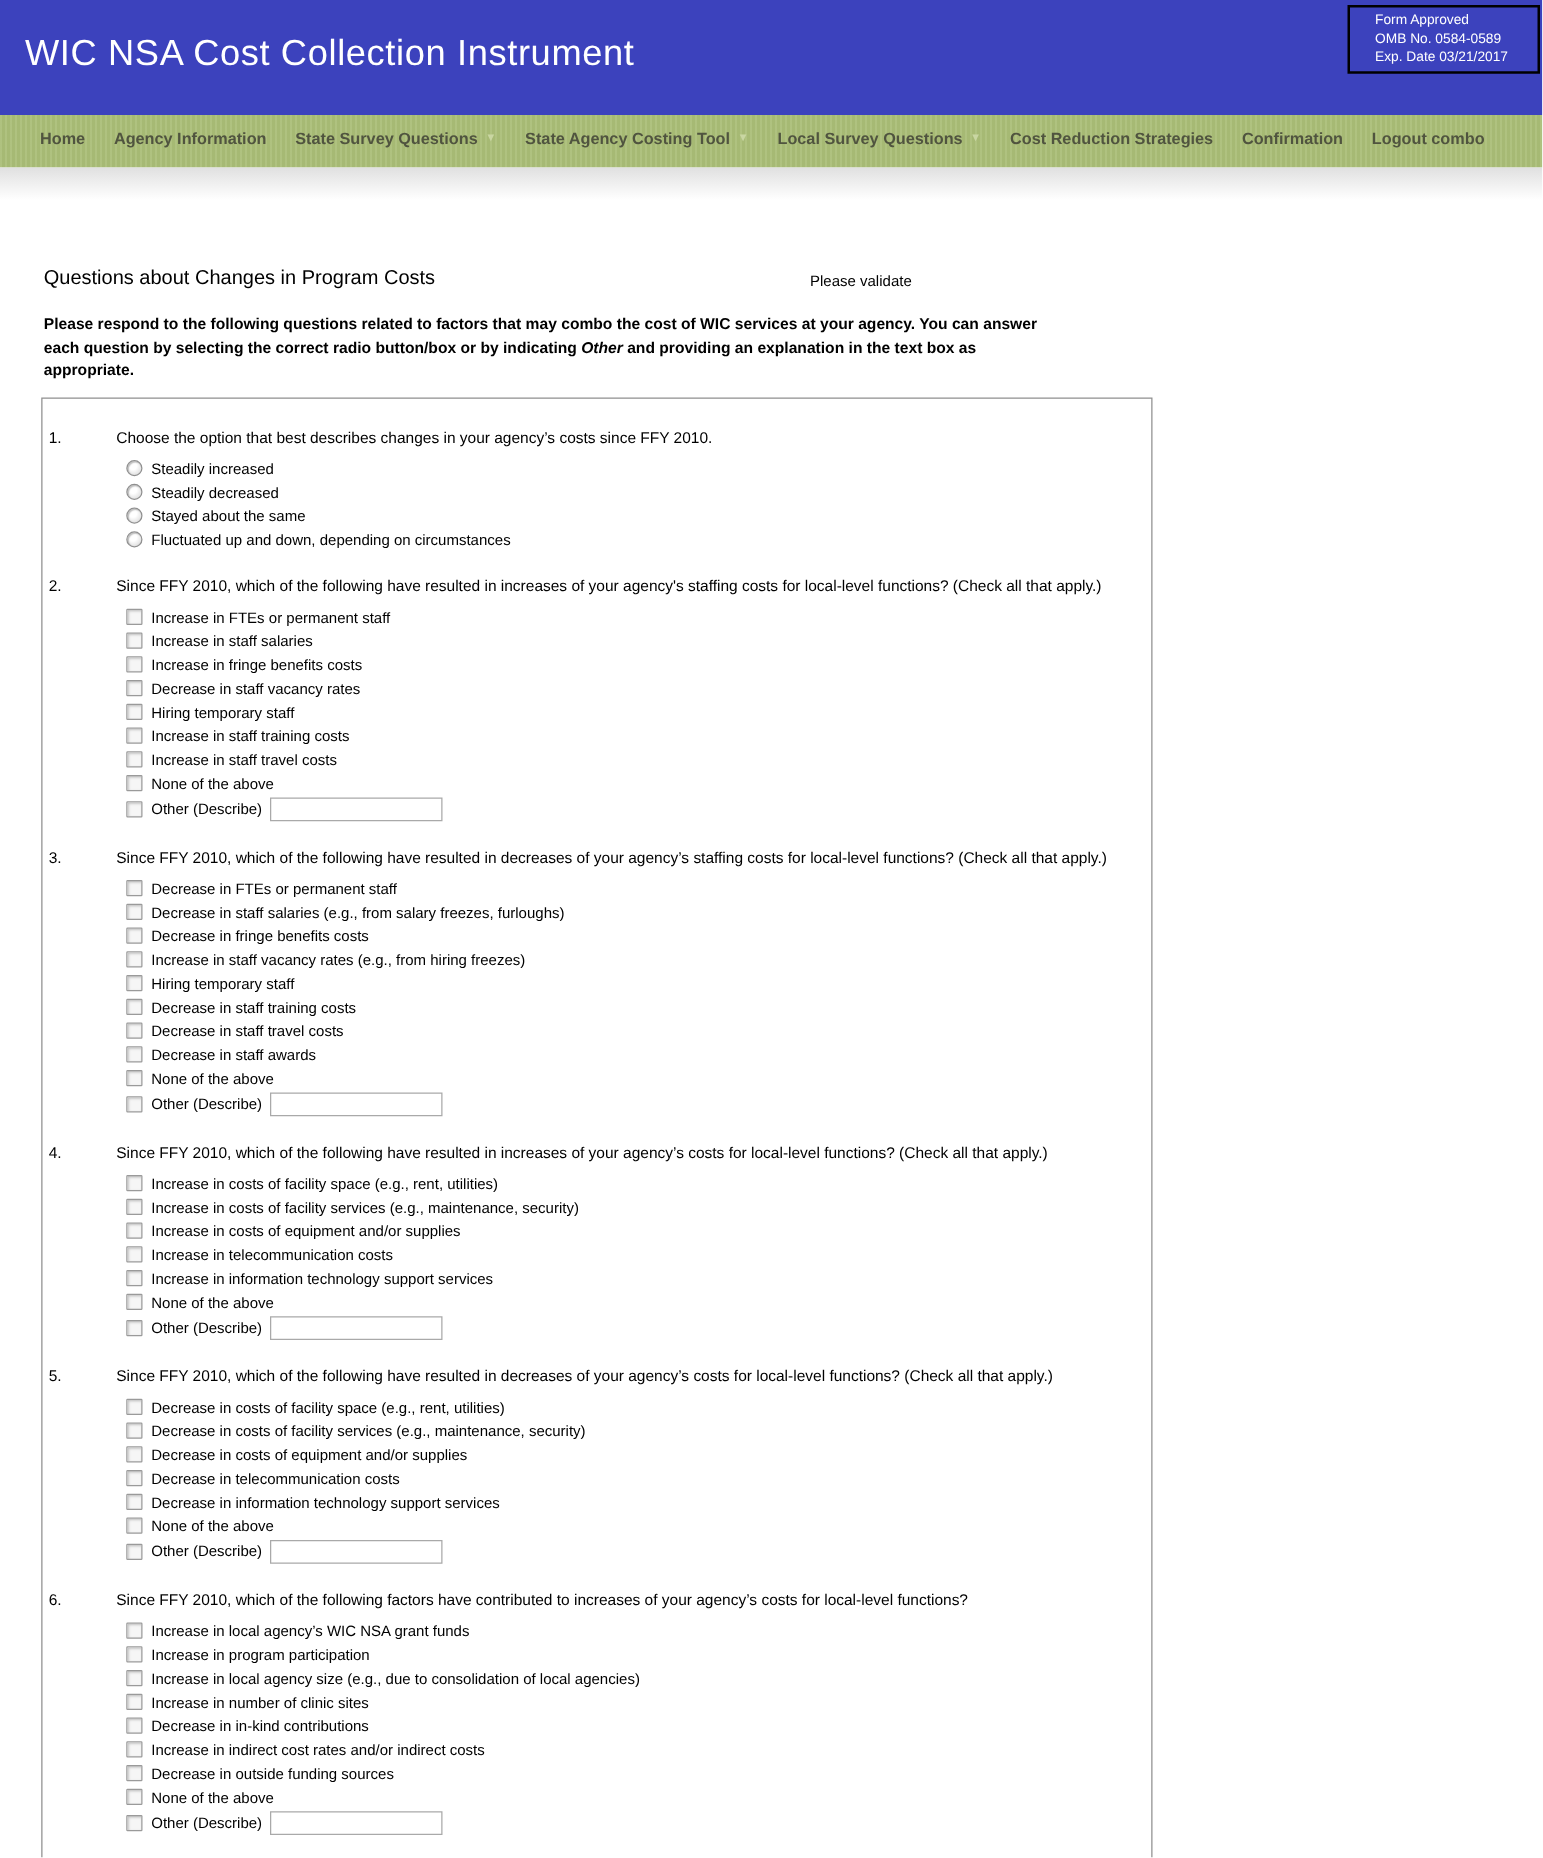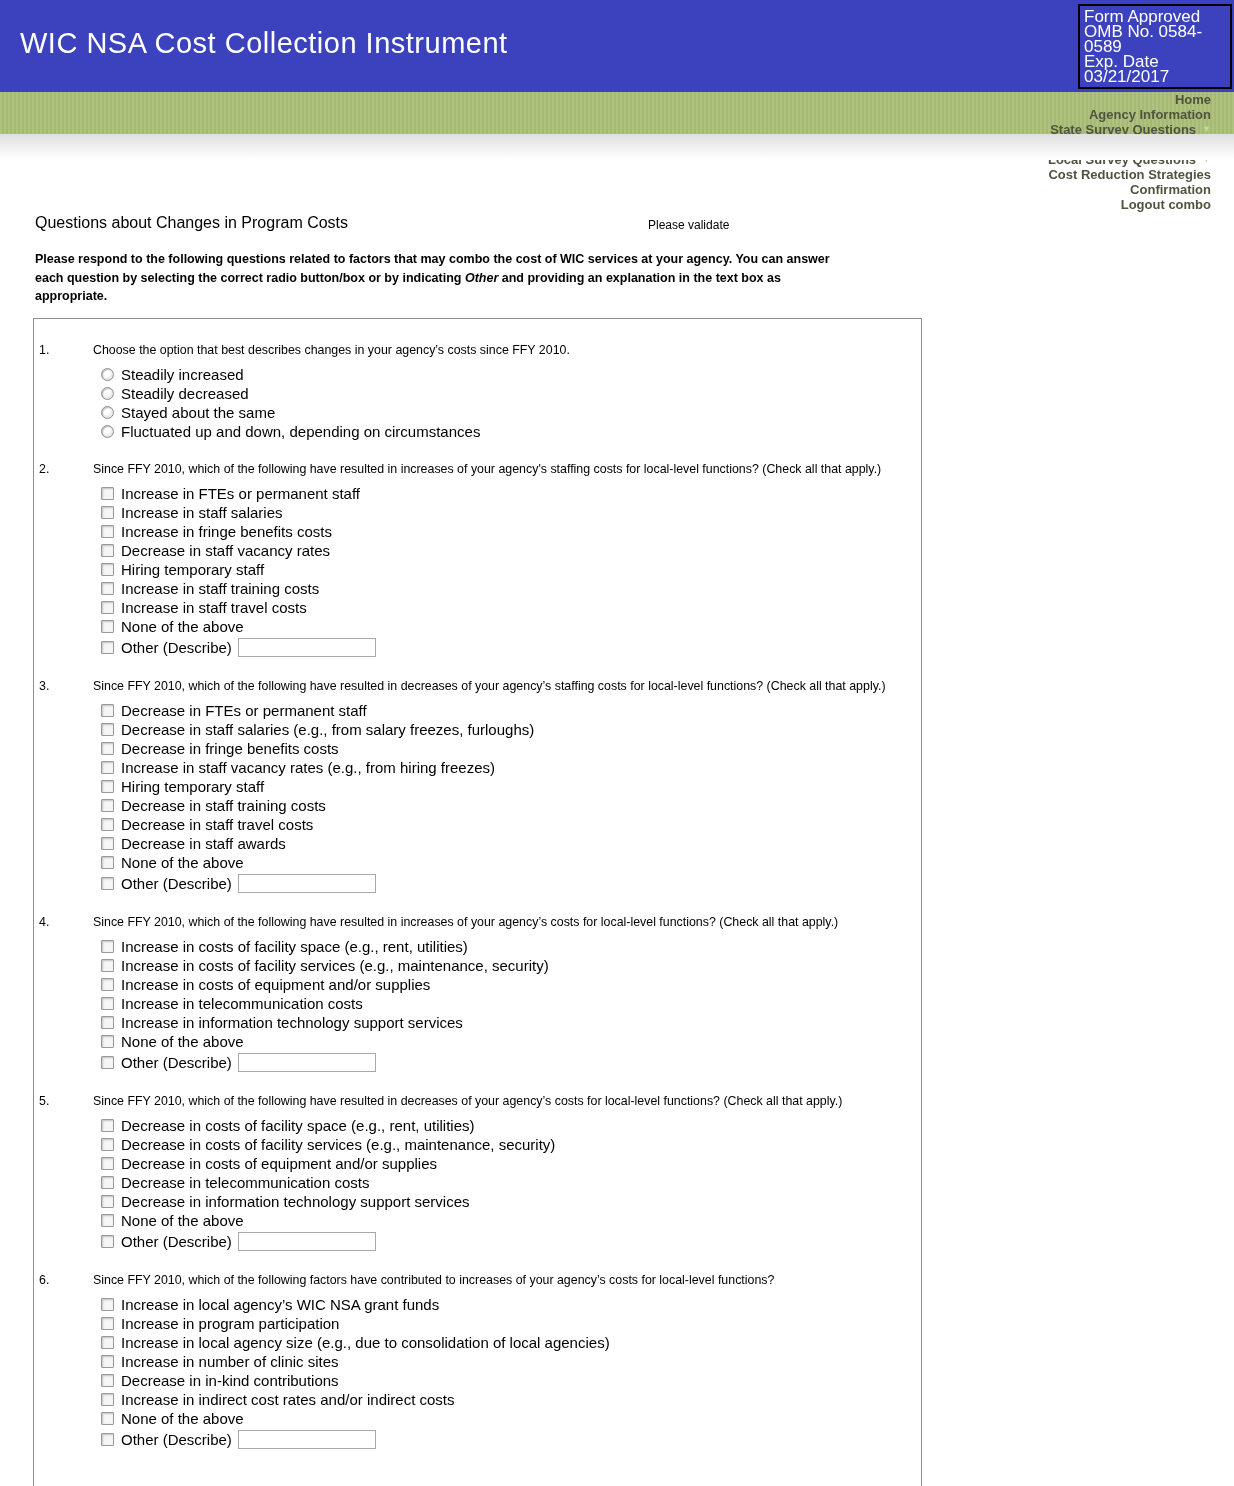--- a/index.html
+++ b/index.html
@@ -3,46 +3,46 @@
 <meta charset="utf-8">
 <style>
   * { margin:0; padding:0; box-sizing:border-box; }
   html,body { background:#ffffff; }
   body { font-family:"Liberation Sans", sans-serif; color:#000; }
   .page { position:relative; width:1234px; height:1486px; overflow:hidden; background:#fff; }
 
   
   .header { position:absolute; left:0; top:0; width:1234px; height:92px; background:#3c42bd; }
   .header-title { position:absolute; left:20px; top:27px; color:#ffffff; font-size:29px; font-weight:400; letter-spacing:0.5px; }
-  .omb-box { position:absolute; top:4px; right:2px; width:154px; border:2px solid #000; color:#fff; font-size:17px; line-height:15px; padding:3px 4px; }
+  .omb-box { position:absolute; top:4px; right:2px; width:154px; border:2px solid #000; color:#fff; font-size:11px; line-height:15px; padding:3px 20px; }
 
   
   .nav { position:absolute; left:0; top:92px; width:1234px; height:42px; background:#a9bd76;
          background-image:repeating-linear-gradient(90deg, rgba(255,255,255,0.07) 0 2px, rgba(0,0,0,0.02) 2px 4px);
-         display:flex; align-items:flex-end; padding:0 0 6px 32px;flex-direction:column; }
+         display:flex; padding:0 0 6px 32px; }
   .nav-item { display:flex; align-items:center; margin-right:23px; cursor:pointer; }
   .nav-label { font-size:13px; font-weight:bold; color:#50543f; }
   .nav-arrow { font-size:9px; color:#c9d6a2; margin-left:6px; line-height:1; }
   .nav-shadow { position:absolute; left:0; top:134px; width:1234px; height:26px; background:linear-gradient(#e0e0e0, #ffffff); }
 
   
   .main-heading { position:absolute; left:35px; top:214px; font-size:16px; color:#000; font-weight:400; }
   .validate-note { position:absolute; left:648px; top:218px; font-size:12px; color:#000; }
   .intro { position:absolute; left:35px; top:250px; width:800px; font-size:12.5px; font-weight:bold; line-height:18.5px; }
   .intro em { }
 
   
   .q-box { position:absolute; left:33px; top:318px; width:889px; height:1200px; border:1px solid #8f8f8f; background:#fff; padding-top:24px; }
   .question { margin-bottom:21px; }
   .q-head { position:relative; padding-left:59px; font-size:12.4px; line-height:15px; }
   .q-num { position:absolute; left:5px; top:0; }
   .options { margin-top:7px; padding-left:67px; }
   .opt-row { display:flex; align-items:center; height:19px; }
   .opt-row.other-row { height:22px; }
-  .opt-label { font-size:15px; margin-left:7px; white-space:nowrap; }
+  .opt-label { font-size:12px; margin-left:7px; white-space:nowrap; }
   input[type=radio], input[type=checkbox] { appearance:none; -webkit-appearance:none; flex:0 0 auto; margin:0; }
   input[type=radio] { width:13px; height:13px; border:1px solid #8f8f8f; border-radius:50%;
         background:radial-gradient(circle at 40% 35%, #ffffff 0 30%, #d8d8d8 90%); box-shadow:inset 1px 1px 1px rgba(0,0,0,0.25); }
   input[type=checkbox] { width:13px; height:13px; border:1px solid #9a9a9a; border-radius:1px;
         background:#f6f6f6; box-shadow:inset 1px 1px 2px rgba(0,0,0,0.22); }
   .other-input { margin-left:6px; width:138px; height:19px; border:1px solid #a9a9a9; font-size:12px; padding:0 3px;
         font-family:"Liberation Sans", sans-serif; }
 </style>
 </head>
 <body>
@@ -294,20 +294,24 @@
           <div class="opt-row">
             <input type="checkbox" style="">
             <span class="opt-label">Decrease in in-kind contributions</span>
           </div>
           <div class="opt-row">
             <input type="checkbox" style="">
             <span class="opt-label">Increase in indirect cost rates and/or indirect costs</span>
           </div>
           <div class="opt-row">
             <input type="checkbox" style="">
+            <span class="opt-label">Decrease in outside funding sources</span>
+          </div>
+          <div class="opt-row">
+            <input type="checkbox" style="">
             <span class="opt-label">None of the above</span>
           </div>
           <div class="opt-row other-row">
             <input type="checkbox" style="">
             <span class="opt-label">Other (Describe)</span>
             <input type="text" class="other-input" style="">
           </div>
         </div>
       </div>
     </div>

